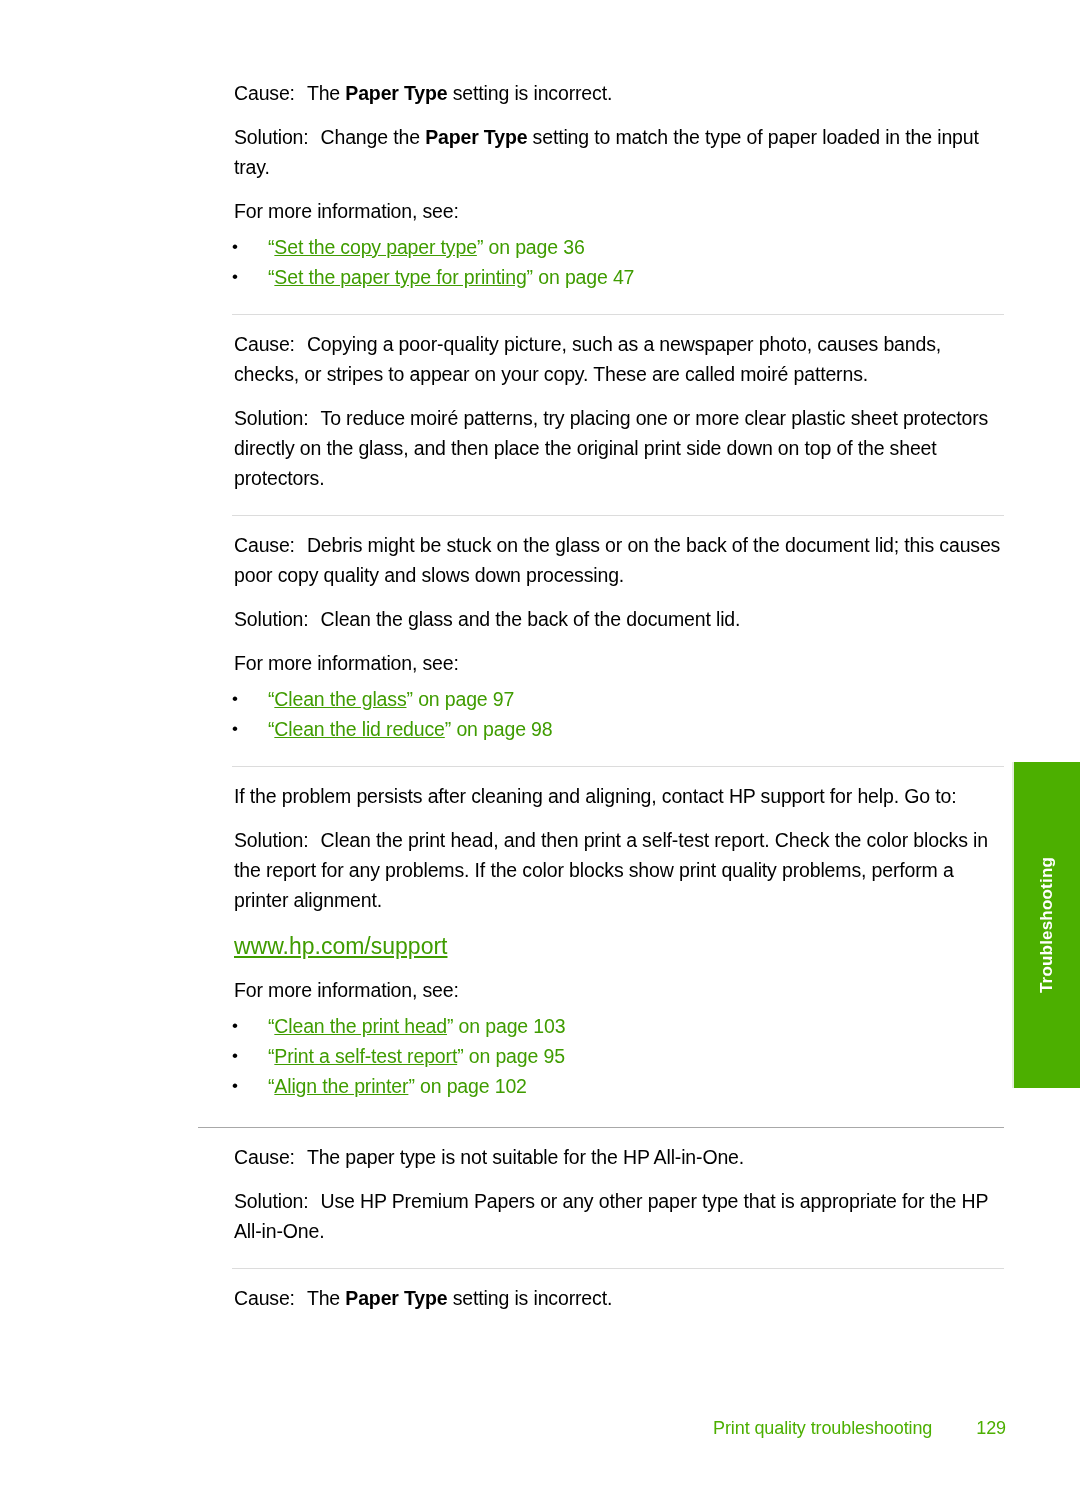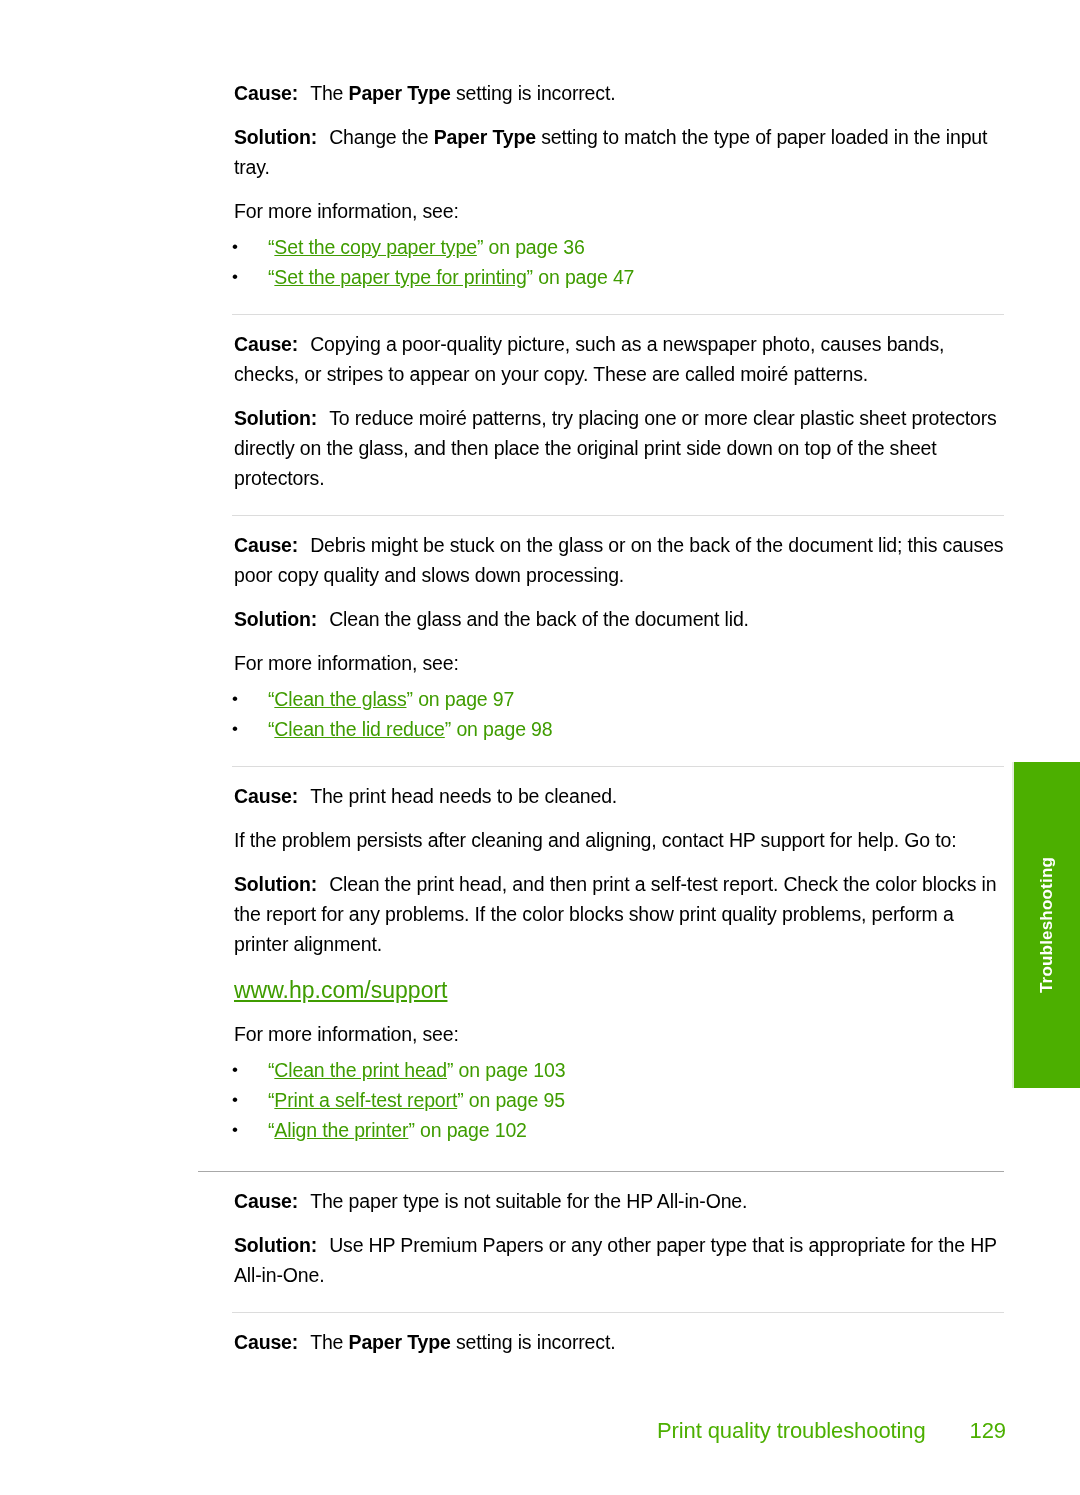--- a/index.html
+++ b/index.html
@@ -38,21 +38,21 @@
     margin: 0 0 0 36px;
     font-size: 19.5px;
     line-height: 30px;
     letter-spacing: -0.15px;
     padding-top: 14px;
     text-align: left;
   }
   .para.first { padding-top: 0; }
 
   .lbl {
-    font-weight: bold;
+    font-weight: normal;
   }
   .lbl-gap { display: inline-block; width: 12px; }
 
   b.inline { font-weight: bold; }
 
   
   ul.links {
     list-style: none;
     margin: 6px 0 0 0;
     padding: 0;
@@ -140,21 +140,21 @@
   }
 
   
   .footer {
     position: absolute;
     left: 198px;
     top: 1418px;
     width: 808px;
     text-align: right;
     color: #4caf00;
-    font-size: 22px;
+    font-size: 18px;
     letter-spacing: -0.1px;
   }
   .footer .f-title { }
   .footer .f-page { display: inline-block; margin-left: 44px; }
 </style>
 </head>
 <body>
 
 <div class="page">
 
@@ -188,21 +188,20 @@
       <p class="para">For more information, see:</p>
       <ul class="links">
         <li><span class="bullet">•</span><span>“</span><a class="lnk" href="#">Clean the glass</a><span>”</span><span class="lnk-tail"> on page 97</span></li>
         <li><span class="bullet">•</span><span>“</span><a class="lnk" href="#">Clean the lid reduce</a><span>”</span><span class="lnk-tail"> on page 98</span></li>
       </ul>
     </div>
 
     <hr class="hr-light">
 
     <div class="block">
-      <p class="para"><span class="lbl">Cause:</span><span class="lbl-gap"></span><span>The print head needs to be cleaned.</span></p>
       <p class="para">If the problem persists after cleaning and aligning, contact HP support for help. Go to:</p>
       <p class="para"><span class="lbl">Solution:</span><span class="lbl-gap"></span><span>Clean the print head, and then print a self-test report. Check the color blocks in the report for any problems. If the color blocks show print quality problems, perform a printer alignment.</span></p>
       <p class="urlline"><a href="#">www.hp.com/support</a></p>
       <p class="para">For more information, see:</p>
       <ul class="links">
         <li><span class="bullet">•</span><span>“</span><a class="lnk" href="#">Clean the print head</a><span>”</span><span class="lnk-tail"> on page 103</span></li>
         <li><span class="bullet">•</span><span>“</span><a class="lnk" href="#">Print a self-test report</a><span>”</span><span class="lnk-tail"> on page 95</span></li>
         <li><span class="bullet">•</span><span>“</span><a class="lnk" href="#">Align the printer</a><span>”</span><span class="lnk-tail"> on page 102</span></li>
       </ul>
     </div>

